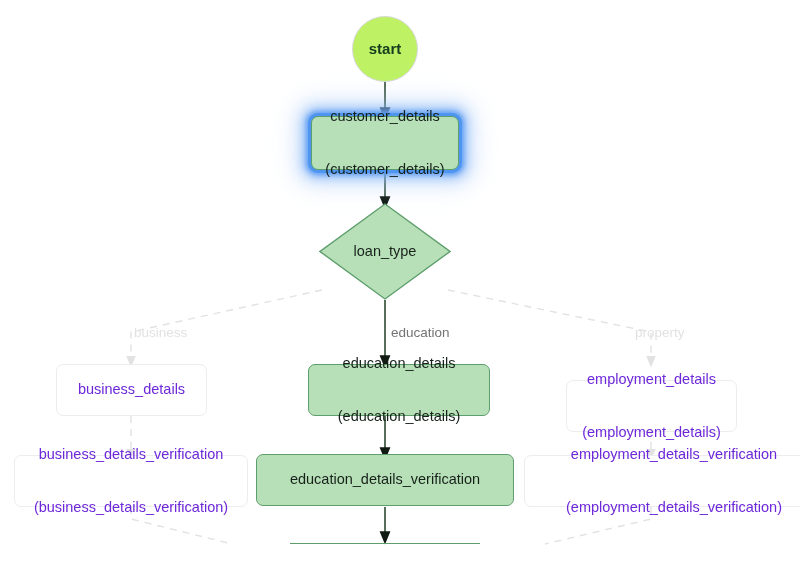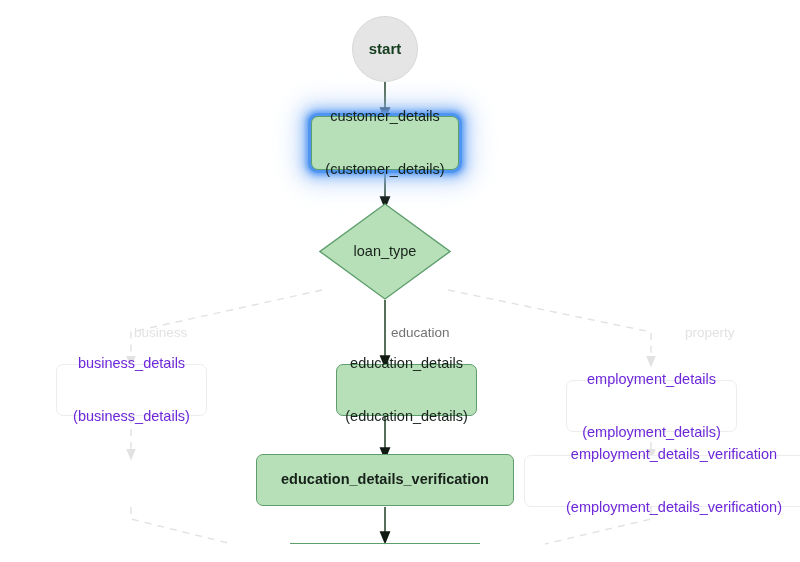--- a/index.html
+++ b/index.html
@@ -34,21 +34,21 @@
     align-items: center;
     justify-content: center;
     text-align: center;
     line-height: 1.22;
     white-space: pre;
   }
 
   
   .node-start {
     border-radius: 50%;
-    background: #e5e5e5;
+    background: #bef264;
     border: 1px solid #d8d8d8;
     color: #143c1e;
     font-size: 15px;
     font-weight: bold;
   }
 
   
   .node-active {
     background: #b8e0b8;
     border: 1px solid #5e9e6d;
@@ -161,45 +161,50 @@
 
   <div class="node node-diamond" style="left:319px; top:203px; width:132px; height:97px;">
     <svg class="diamond-shape" viewBox="0 0 132 97" preserveAspectRatio="none">
       <polygon points="66,1 131,48.5 66,96 1,48.5" fill="#b8e0b8" stroke="#5e9e6d" stroke-width="1.4"></polygon>
     </svg>
     <span class="diamond-label">loan_type</span>
   </div>
 
   <div class="edge-label edge-label-faded" style="left:134px; top:325px;">business</div>
   <div class="edge-label edge-label-active" style="left:391px; top:325px;">education</div>
-  <div class="edge-label edge-label-faded" style="left:685px; top:325px;">property</div>
+  <div class="edge-label edge-label-faded" style="left:635px; top:325px;">property</div>
 
   <div class="node node-faded" style="left:56px; top:364px; width:151px; height:52px;">
     <div>
       <div>business_details</div>
-      <div>(business_details)</div>
-    </div>
-  </div>
-
-  <div class="node node-active" style="left:308px; top:364px; width:141px; height:52px;margin-left:28px;">
+    </div>
+  </div>
+
+  <div class="node node-active" style="left:308px; top:364px; width:182px; height:52px;">
     <div>
       <div>education_details</div>
       <div>(education_details)</div>
     </div>
   </div>
 
   <div class="node node-faded" style="left:566px; top:380px; width:171px; height:52px;">
     <div>
       <div>employment_details</div>
       <div>(employment_details)</div>
     </div>
   </div>
 
-
-  <div class="node node-active" style="left:256px; top:454px; width:258px; height:52px;font-weight:bold;">
+  <div class="node node-faded" style="left:14px; top:455px; width:234px; height:52px;">
+    <div>
+      <div>business_details_verification</div>
+      <div>(business_details_verification)</div>
+    </div>
+  </div>
+
+  <div class="node node-active" style="left:256px; top:454px; width:258px; height:52px;">
     <div>
       <div>education_details_verification</div>
     </div>
   </div>
 
   <div class="node node-faded" style="left:524px; top:455px; width:300px; height:52px;">
     <div>
       <div>employment_details_verification</div>
       <div>(employment_details_verification)</div>
     </div>

